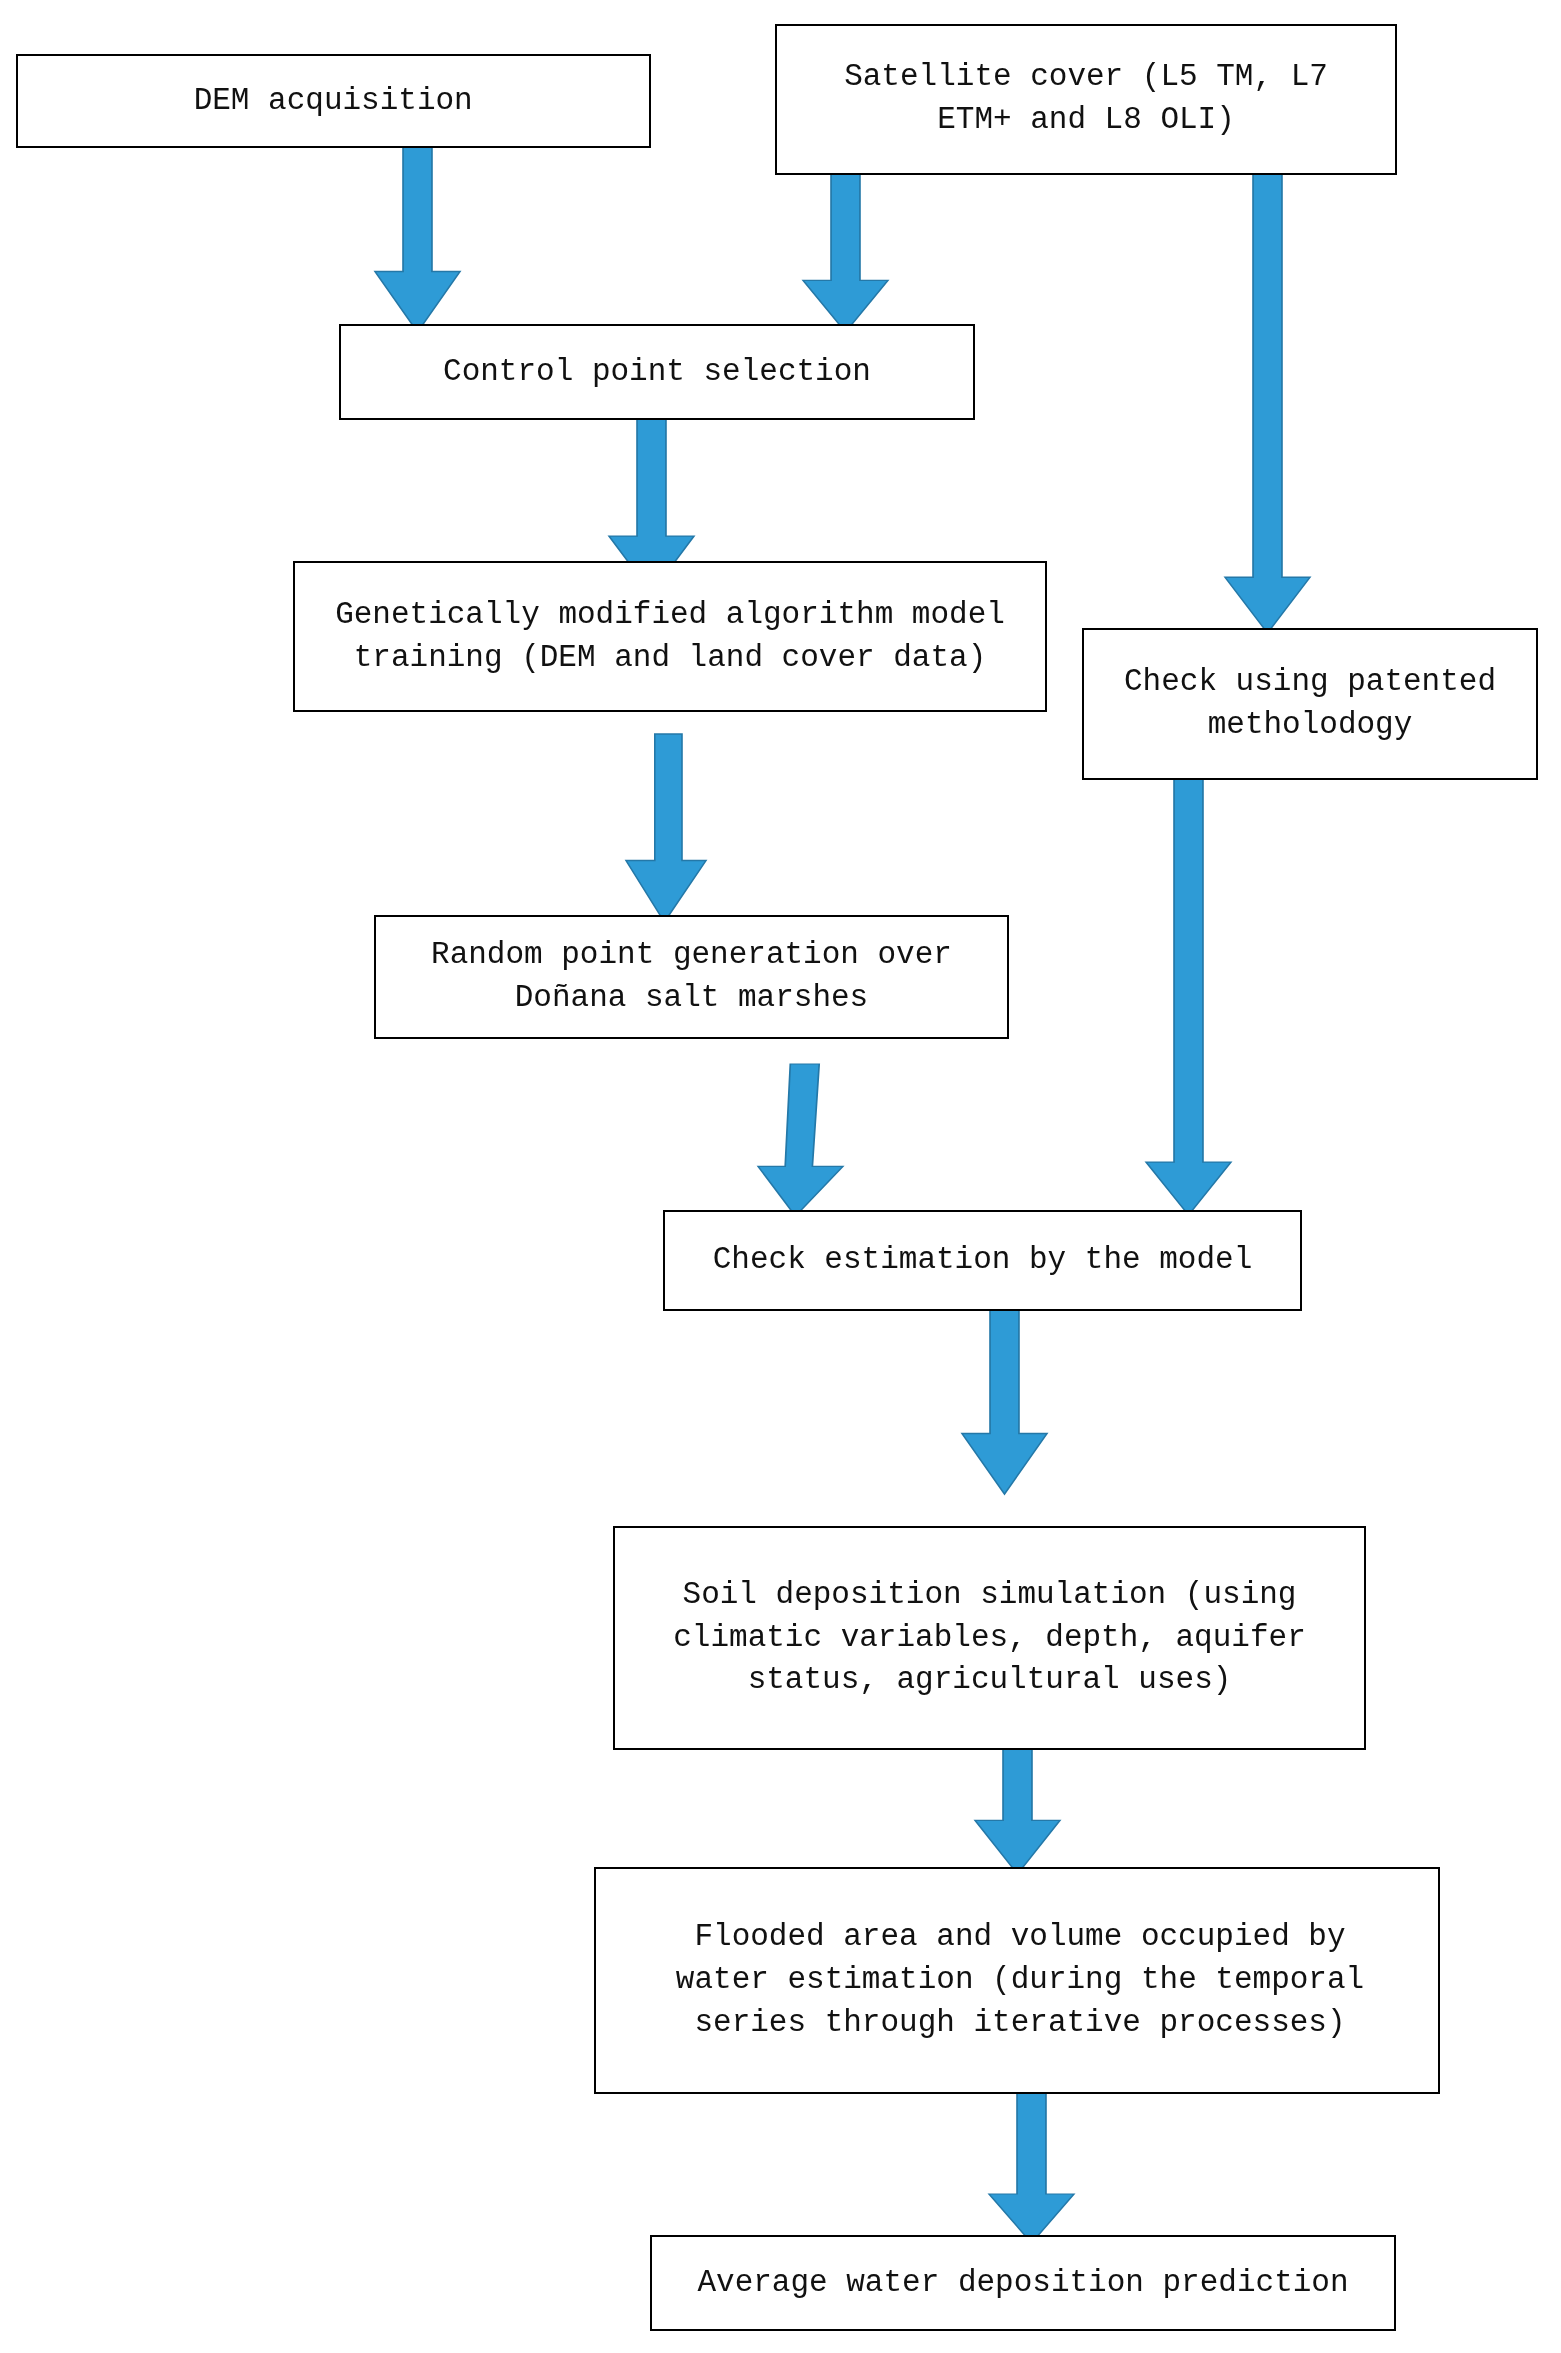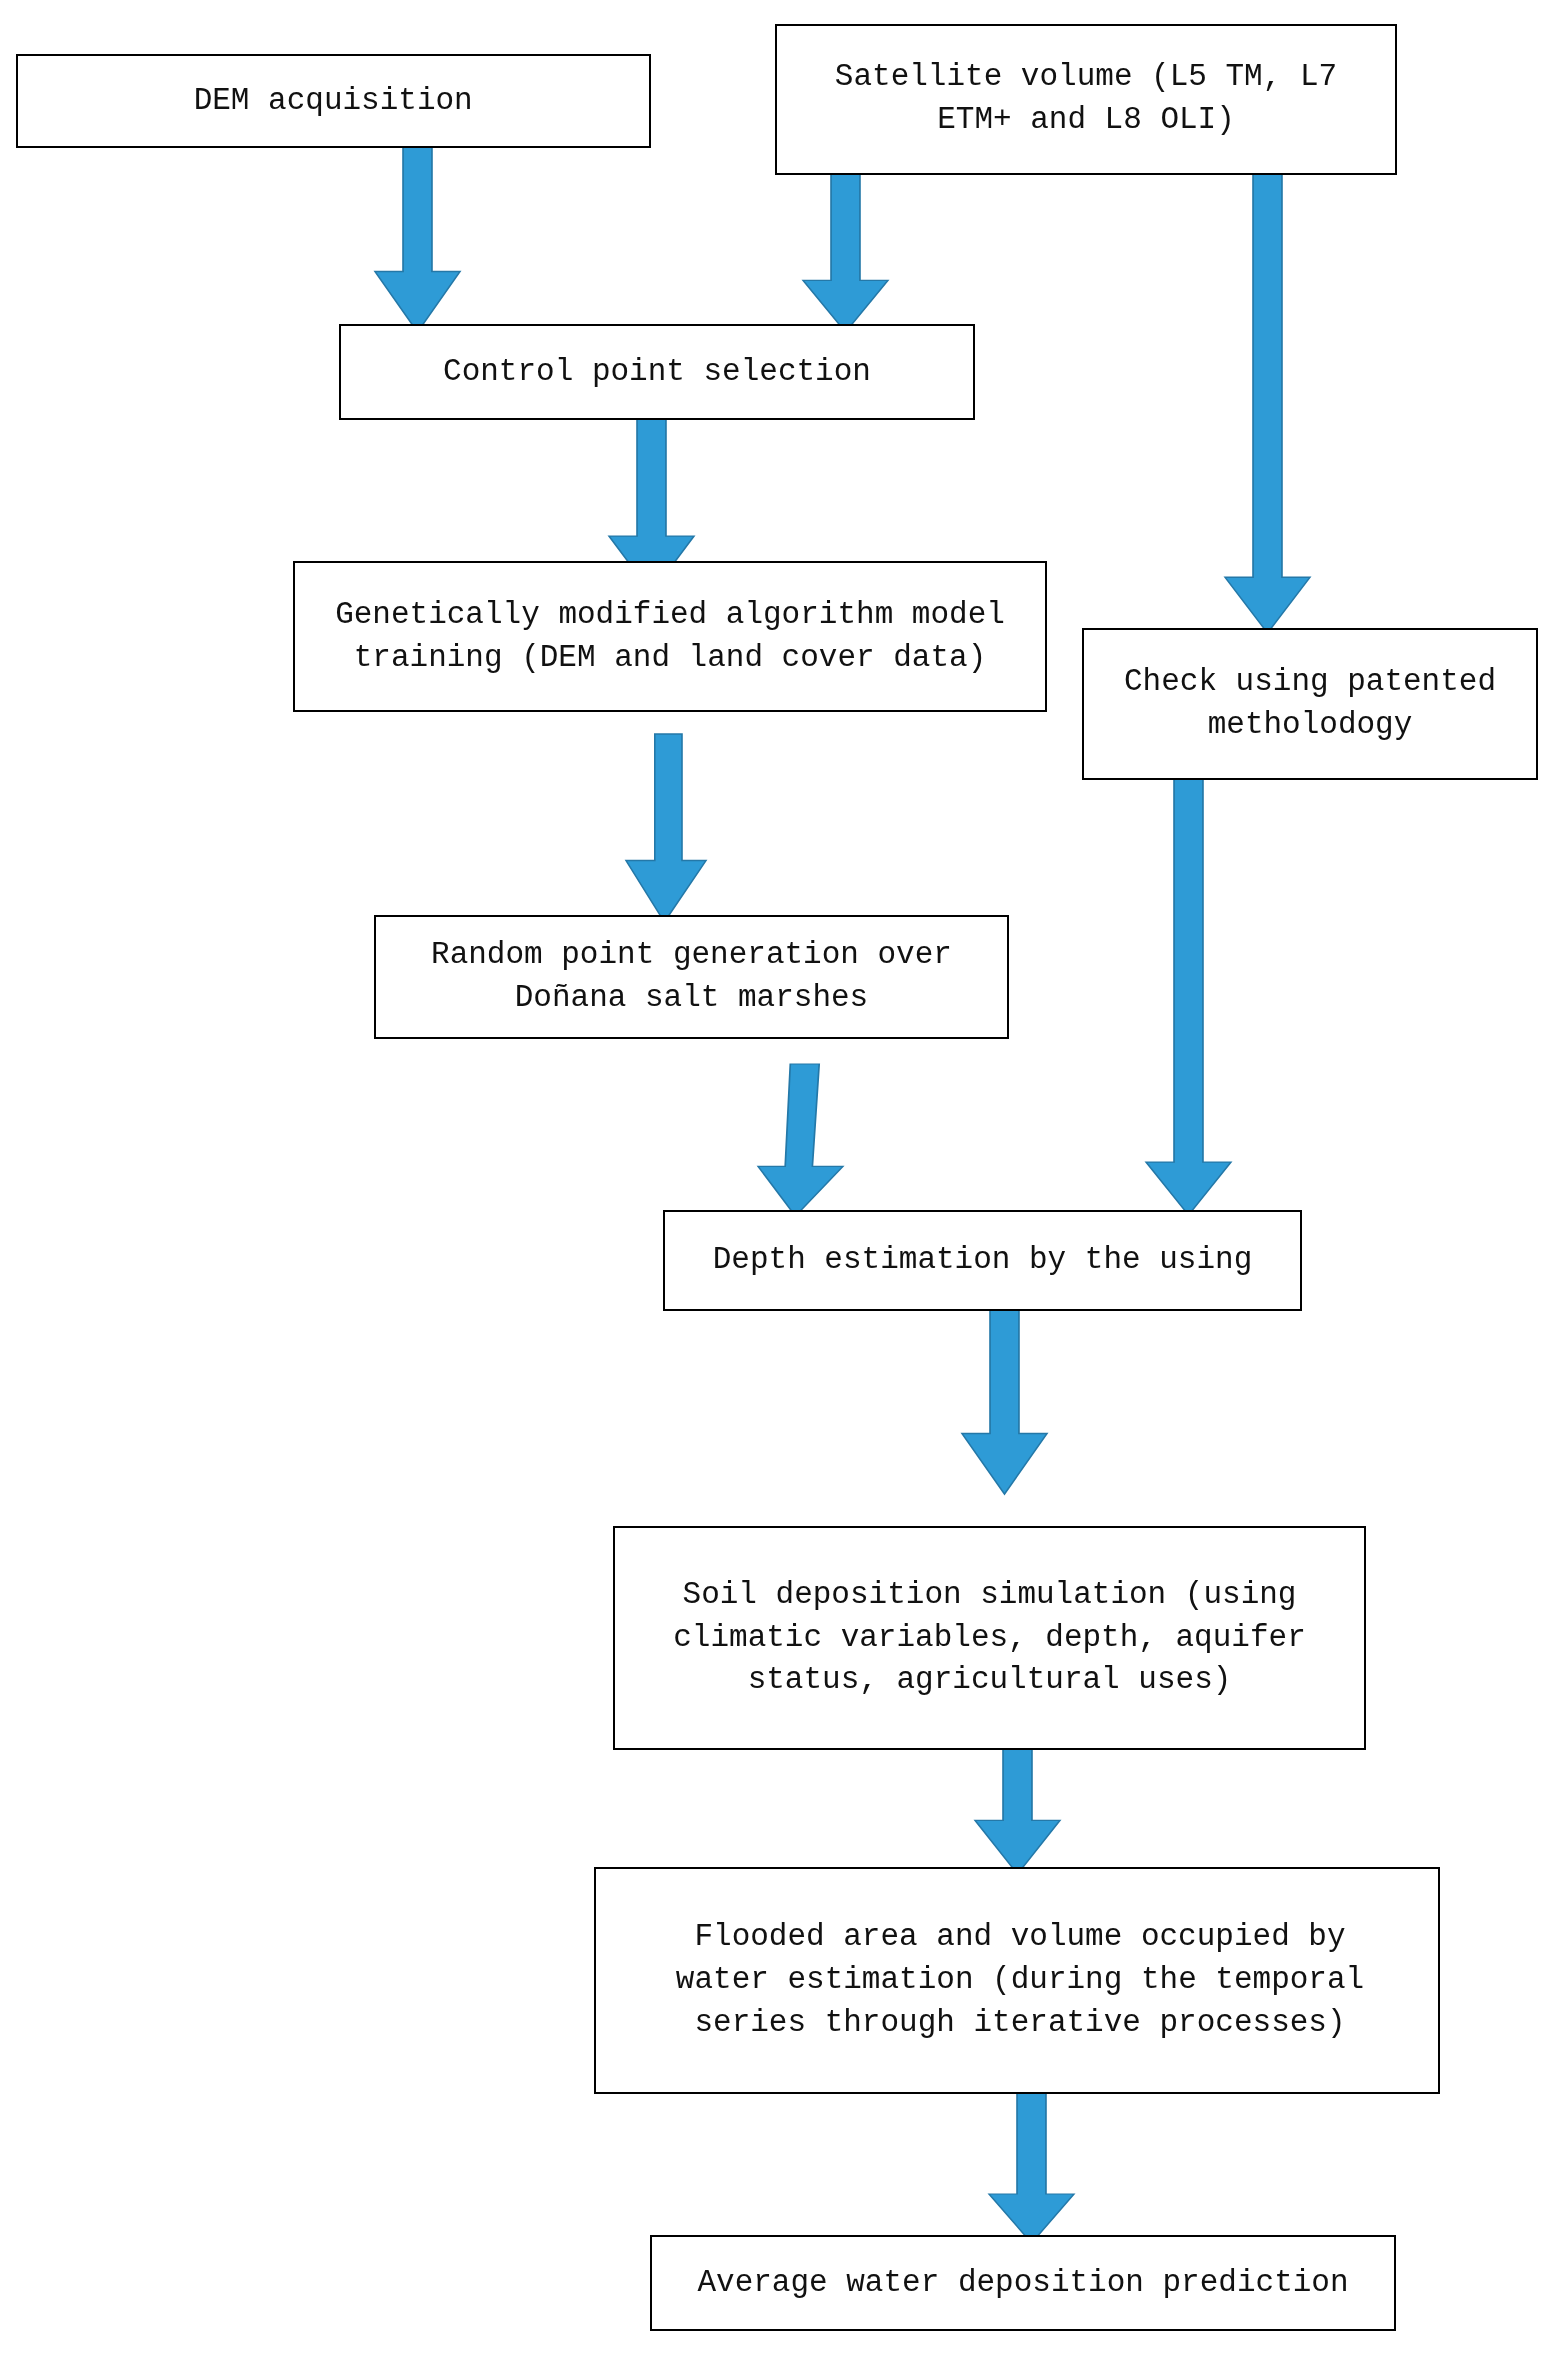--- a/index.html
+++ b/index.html
@@ -113,21 +113,21 @@
     <svg viewBox="0 0 100 260" preserveAspectRatio="none">
       <polygon points="33,0 67,0 67,175 100,175 50,260 0,175 33,175" fill="#2E9BD6" stroke="#2478A8" stroke-width="2"></polygon>
     </svg>
   </div>
 
   <div class="node" id="n0" style="left: 15.7px; top: 54px; width: 635px; height: 94px;">
     <span class="label">DEM acquisition</span>
   </div>
 
   <div class="node" id="n1" style="left: 775px; top: 23.5px; width: 622px; height: 151px;">
-    <span class="label">Satellite volume (L5 TM, L7
+    <span class="label">Satellite cover (L5 TM, L7
 ETM+ and L8 OLI)</span>
   </div>
 
   <div class="node" id="n2" style="left: 339px; top: 324px; width: 636px; height: 96px;">
     <span class="label">Control point selection</span>
   </div>
 
   <div class="node" id="n3" style="left: 293px; top: 561px; width: 754px; height: 151px;">
     <span class="label">Genetically modified algorithm model
 training (DEM and land cover data)</span>
@@ -137,21 +137,21 @@
     <span class="label">Check using patented
 metholodogy</span>
   </div>
 
   <div class="node" id="n5" style="left: 374px; top: 915px; width: 635px; height: 124px;">
     <span class="label">Random point generation over
 Doñana salt marshes</span>
   </div>
 
   <div class="node" id="n6" style="left: 663px; top: 1210px; width: 639px; height: 101px;">
-    <span class="label">Depth estimation by the using</span>
+    <span class="label">Check estimation by the model</span>
   </div>
 
   <div class="node" id="n7" style="left: 613px; top: 1526px; width: 753px; height: 224px;">
     <span class="label">Soil deposition simulation (using
 climatic variables, depth, aquifer
 status, agricultural uses)</span>
   </div>
 
   <div class="node" id="n8" style="left: 594px; top: 1867px; width: 846px; height: 227px; padding-left: 16px;">
     <span class="label">Flooded area and volume occupied by

